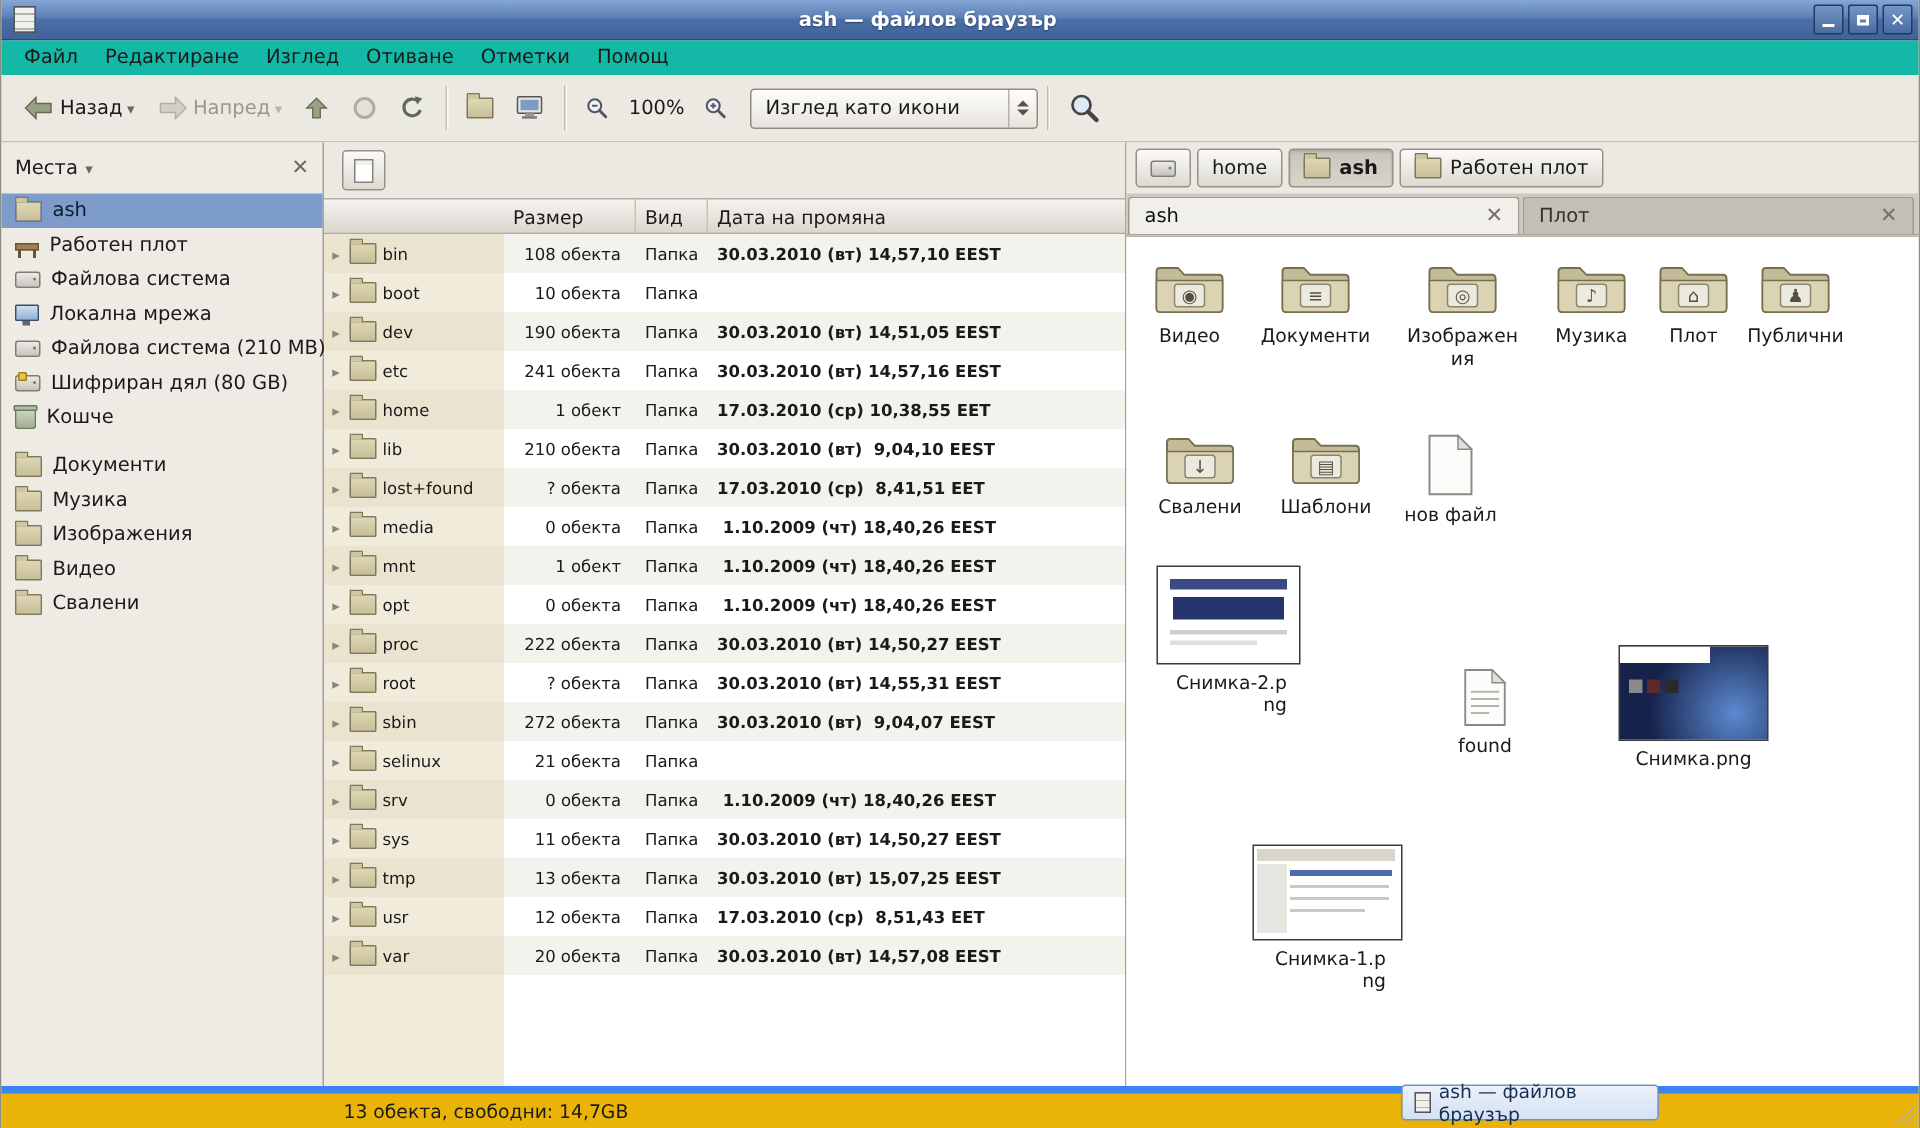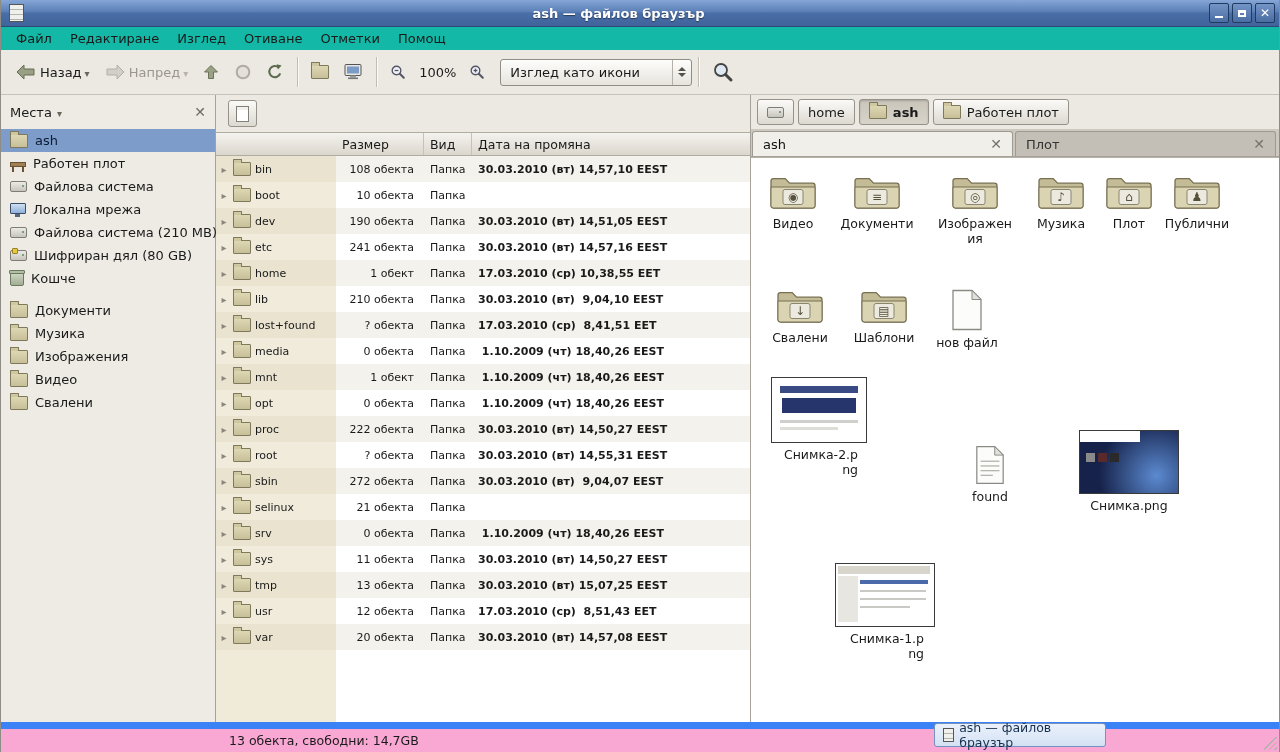--- a/index.html
+++ b/index.html
@@ -136,21 +136,21 @@
       radial-gradient(circle at 78% 72%,#5b8ad0,#16224a 65%);}
   .t1{width:98px;height:62px;background:
       linear-gradient(#d8d5cc,#d8d5cc) 2px 2px/92px 8px no-repeat,
       linear-gradient(#4a6aaa,#4a6aaa) 24px 16px/68px 4px no-repeat,
       linear-gradient(#e8e6e0,#e8e6e0) 2px 12px/20px 46px no-repeat,
       linear-gradient(#c8c8c4,#c8c8c4) 24px 26px/66px 2px no-repeat,
       linear-gradient(#c8c8c4,#c8c8c4) 24px 34px/66px 2px no-repeat,
       linear-gradient(#c8c8c4,#c8c8c4) 24px 42px/50px 2px no-repeat,#fff;}
 
   
-  .statusbar{height:23px;background:#f9a8d4;border-top:7px solid #3b82f6;display:flex;
+  .statusbar{height:23px;background:#eab308;border-top:5px solid #3b82f6;display:flex;
     align-items:center;padding-left:228px;font-size:12.5px;position:relative;}
   .grip{position:absolute;right:2px;bottom:2px;width:13px;height:13px;
     background:linear-gradient(135deg,transparent 0 45%,#b5b1a7 45% 52%,transparent 52% 66%,#b5b1a7 66% 73%,transparent 73% 87%,#b5b1a7 87% 94%,transparent 94%);}
   .task-button{position:absolute;left:934px;top:723px;width:172px;height:24px;box-sizing:border-box;
     background:linear-gradient(#eaf1fb,#d4e1f4);border:1px solid #7591bd;border-radius:3px;
     display:flex;align-items:center;gap:5px;padding:0 8px;font-size:12.5px;color:#16304f;}
   .wicon.small{width:10px;height:12px;margin:0;}
 </style>
 </head>
 <body>

